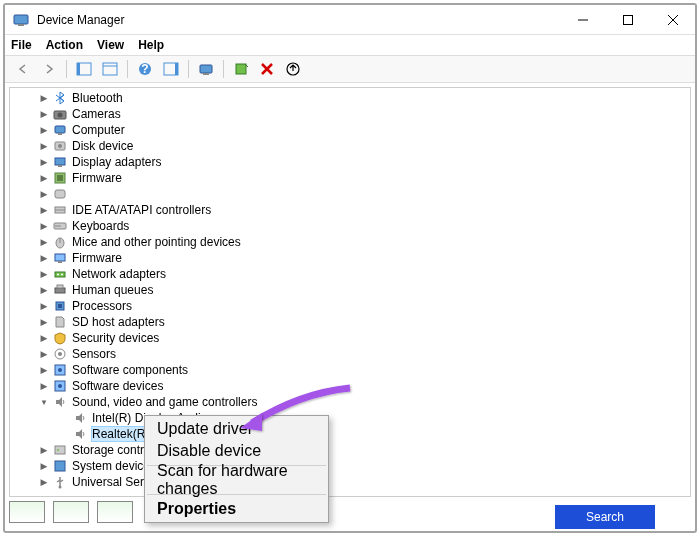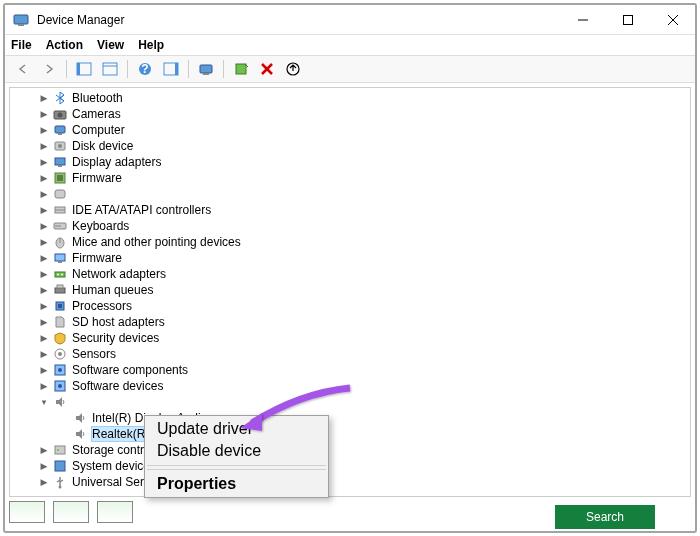--- a/index.html
+++ b/index.html
@@ -32,21 +32,21 @@
 
 .context-menu { position: absolute; left: 144px; top: 415px; width: 185px; background: #f2f2f2; border: 1px solid #a0a0a0; box-shadow: 3px 3px 6px rgba(0,0,0,0.25); padding: 2px 0; z-index: 20; }
 .context-menu .item { height: 22px; display: flex; align-items: center; padding-left: 12px; font-size: 16px; color: #000; }
 .context-menu .item.bold { font-weight: bold; }
 .context-menu .sep { height: 1px; background: #d0d0d0; margin: 3px 2px; }
 
 .arrow-overlay { position: absolute; left: 240px; top: 383px; z-index: 30; pointer-events: none; }
 
 .bottom-strip { position: absolute; left: 4px; right: 4px; bottom: 2px; height: 28px; display: flex; align-items: flex-start; gap: 8px; }
 .thumb { width: 36px; height: 22px; border: 1px solid #888; background: linear-gradient(#e8f8e8,#fff); }
-.search-btn { position: absolute; right: 40px; bottom: 2px; width: 100px; height: 24px; background: #15803d; color: #fff; display: flex; align-items: center; justify-content: center; font-size: 12px; }
+.search-btn { position: absolute; right: 40px; bottom: 2px; width: 100px; height: 24px; background: #1d4ed8; color: #fff; display: flex; align-items: center; justify-content: center; font-size: 12px; }
 
 .watermark { position: absolute; left: 180px; top: 460px; font-size: 22px; color: rgba(150,150,150,0.55); z-index: 15; pointer-events: none; font-family: "Segoe UI", sans-serif; display: flex; align-items: center; }
 .watermark .q-circle { width: 28px; height: 28px; border: 2px solid rgba(150,150,150,0.5); border-radius: 50%; margin-right: 2px; position: relative; }
 .watermark .q-circle::after { content: ''; position: absolute; width: 8px; height: 2px; background: rgba(150,150,150,0.5); right: 2px; bottom: 2px; transform: rotate(45deg); }
 
 svg { display: block; }
 </style>
 </head>
 <body>
 
@@ -343,20 +343,21 @@
           <span class="label">Software devices</span>
         </div>
         <div class="tree-row lvl1">
           <span class="expander">▾</span>
           <span class="node-icon">
             <svg width="14" height="14">
               <path d="M3 5 L6 5 L9 2 L9 12 L6 9 L3 9 Z" fill="#888"></path>
               <path d="M10 5 Q12 7 10 9" fill="none" stroke="#888"></path>
             </svg>
           </span>
+          <span class="label">Sound, video and game controllers</span>
         </div>
         <div class="tree-row lvl2">
           <span class="expander"></span>
           <span class="node-icon">
             <svg width="14" height="14">
               <path d="M3 5 L6 5 L9 2 L9 12 L6 9 L3 9 Z" fill="#888"></path>
               <path d="M10 5 Q12 7 10 9" fill="none" stroke="#888"></path>
             </svg>
           </span>
           <span class="label">Intel(R) Display Audio</span>
@@ -408,20 +409,21 @@
     <div class="thumb"></div>
     <div class="thumb"></div>
   </div>
   <div class="search-btn">Search</div>
 </div>
 
 <div class="context-menu">
   <div class="item">Update driver</div>
   <div class="item">Disable device</div>
   <div class="sep"></div>
+  <div class="item">Scan for hardware changes</div>
   <div class="sep"></div>
   <div class="item bold">Properties</div>
 </div>
 
 <svg class="arrow-overlay" width="120" height="55">
   <defs>
       <filter id="s">
         <feDropShadow dx="1" dy="1" stdDeviation="1" flood-opacity="0.3"></feDropShadow>
       </filter>
     </defs>

